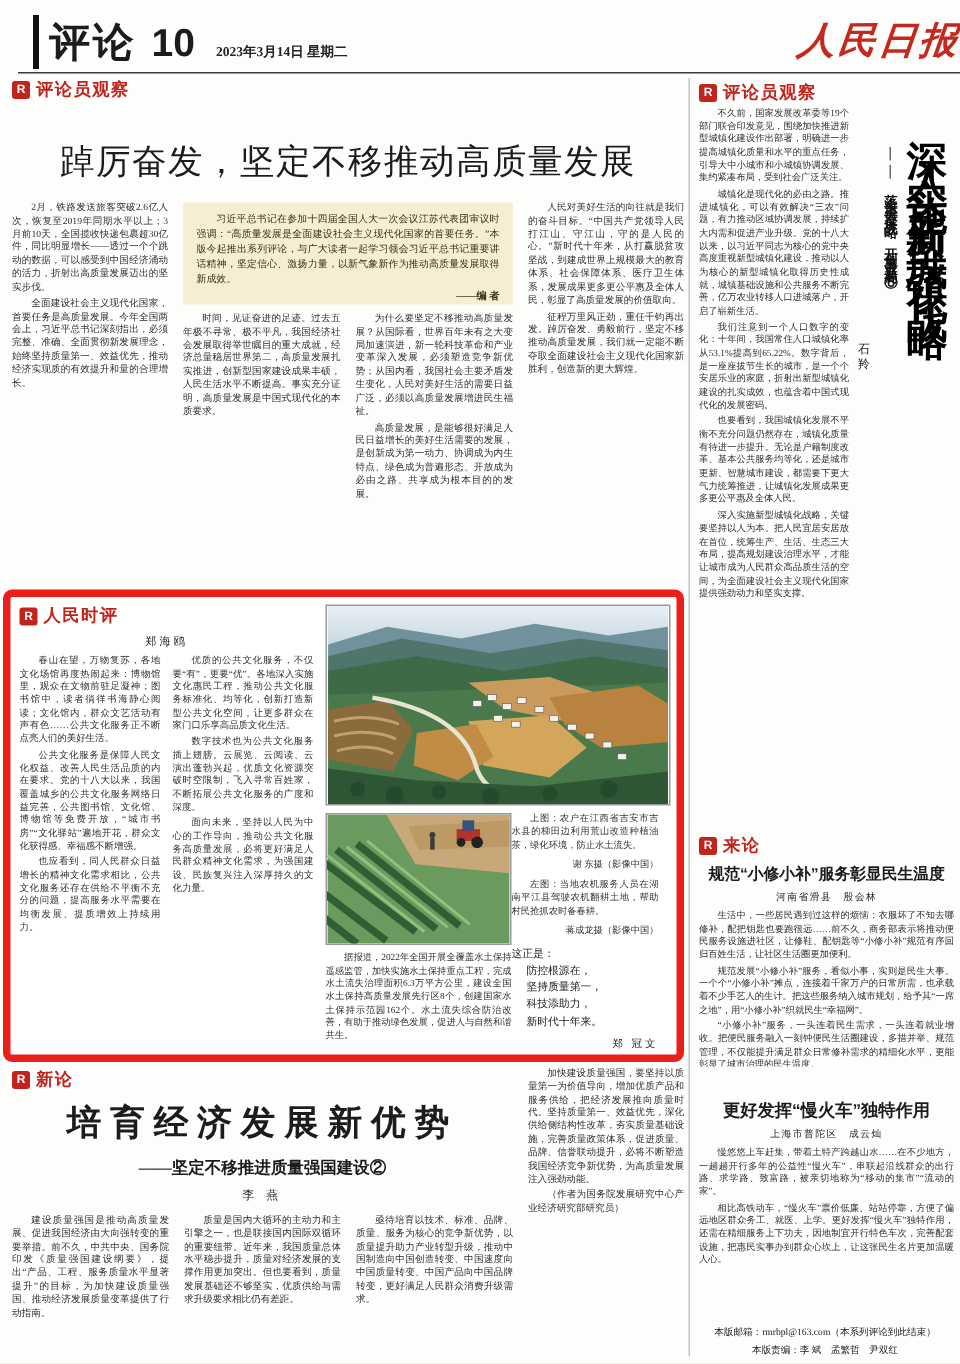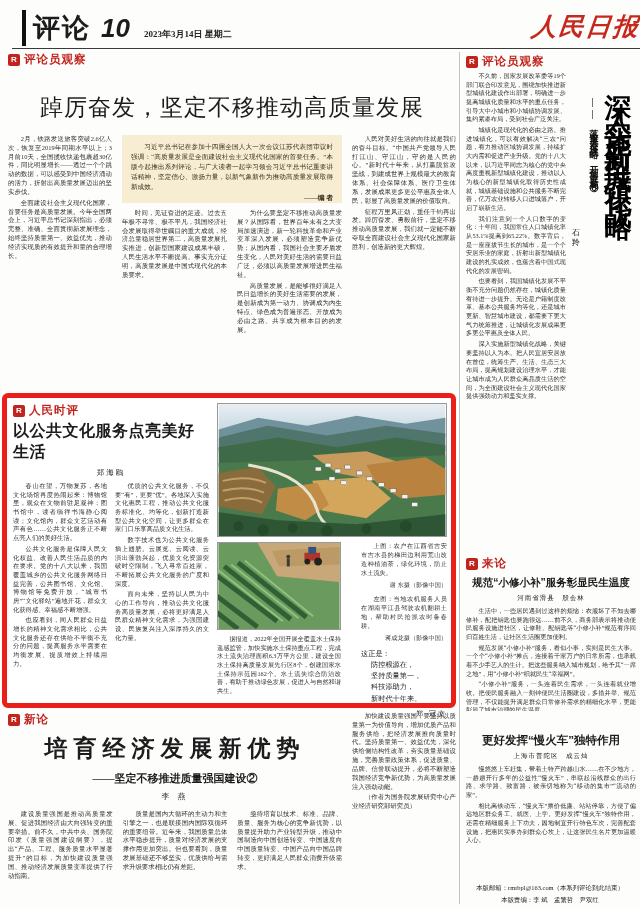--- a/index.html
+++ b/index.html
@@ -3,21 +3,21 @@
 <meta charset="utf-8">
 <style>
   html,body{margin:0;padding:0;background:#e9e9e6;}
   .page{position:relative;width:640px;height:909px;background:#fdfdfc;margin:0 auto;overflow:hidden;
         font-family:"Liberation Serif","DejaVu Serif",serif;color:#1c1c1c;
         -webkit-text-size-adjust:none;}
   
   .hdr{position:absolute;left:12px;top:6px;width:640px;height:42px;border-bottom:1.5px solid #3a3a3a;}
   .hdr-left{position:absolute;left:10px;top:4px;display:flex;align-items:baseline;border-left:4px solid #111;padding-left:7px;height:36px;}
   .sec-title{font-family:"Liberation Sans",sans-serif;font-weight:bold;font-size:27px;letter-spacing:2px;}
-  .sec-num{font-family:"Liberation Sans",sans-serif;font-weight:bold;font-size:26px;margin-left:10px;font-style:italic;}
+  .sec-num{font-family:"Liberation Sans",sans-serif;font-weight:bold;font-size:26px;margin-left:10px;}
   .sec-date{font-size:9px;color:#222;margin-left:14px;font-weight:bold;}
   .masthead{position:absolute;right:12px;top:4px;font-size:25px;font-weight:bold;font-style:italic;
             color:#c5281c;letter-spacing:2px;transform:skewX(-6deg);font-family:"Liberation Serif",serif;}
   
   .vdiv{position:absolute;left:459px;top:52px;width:1px;height:852px;background:#c2c2c0;}
   
   .kicker{display:flex;align-items:center;gap:4px;}
   .kicker .logo{width:12px;height:12px;background:#c0241d;color:#fff;font-family:"Liberation Sans",sans-serif;
                 font-size:8px;font-weight:bold;display:flex;align-items:center;justify-content:center;border-radius:2px;}
   .kicker .klabel{color:#c0241d;font-weight:bold;font-size:11.5px;letter-spacing:1px;font-family:"Liberation Sans",sans-serif;}
@@ -43,21 +43,21 @@
           border-radius:6px;box-sizing:border-box;padding:5px 6px;background:#fff;}
   .redbox-inner{display:flex;gap:8px;height:100%;}
   .sp-left{width:196px;}
   .sp-left h2{margin:3px 0 0 0;font-family:"Liberation Sans",sans-serif;font-size:16px;font-weight:900;letter-spacing:.5px;}
   .sp-left .byline{text-align:center;font-size:7.5px;margin:5px 0 4px 0;letter-spacing:2px;}
   .sp-cols{display:flex;gap:8px;height:228px;}
   .sp-cols .col{width:94px;height:228px;}
   .sp-cols p{font-size:6.3px;}
   .sp-right{width:230px;position:relative;}
   .photo{display:block;border:1px solid #999;box-sizing:border-box;}
-  .sp-row2{display:flex;gap:20px;margin-top:5px;}
+  .sp-row2{display:flex;gap:0;margin-top:5px;}
   .sp-sub-left{width:124px;}
   .sp-sub-right{width:98px;}
   .caption{font-size:6.2px;line-height:1.45;text-align:justify;color:#333;margin:0 0 3px 0;text-indent:2em;}
   .credit{font-size:6.2px;text-align:right;color:#333;margin:0 0 5px 0;}
   .photo-para{font-size:6.2px;line-height:1.4;text-align:justify;text-indent:2em;color:#2e2e2e;margin-top:5px;}
   .poem{margin-top:6px;font-size:7.2px;line-height:1.55;color:#222;}
   .poem .pl{display:block;padding-left:10px;}
   .poem .pintro{display:block;}
   .poem-author{text-align:right;font-size:7px;margin-top:4px;letter-spacing:2px;}
   
@@ -143,21 +143,20 @@
     </div>
   </section>
 
   <section class="redbox">
     <div class="redbox-inner">
       <div class="sp-left">
         <div class="kicker">
           <span class="logo">R</span>
           <span class="klabel">人民时评</span>
         </div>
-        <h2>以公共文化服务点亮美好生活</h2>
         <div class="byline">郑海鸥</div>
         <div class="sp-cols tinytext">
           <div class="col">
             <p>春山在望，万物复苏，各地文化场馆再度热闹起来：博物馆里，观众在文物前驻足凝神；图书馆中，读者徜徉书海静心阅读；文化馆内，群众文艺活动有声有色……公共文化服务正不断点亮人们的美好生活。</p>
             <p>公共文化服务是保障人民文化权益、改善人民生活品质的内在要求。党的十八大以来，我国覆盖城乡的公共文化服务网络日益完善，公共图书馆、文化馆、博物馆等免费开放，“城市书房”“文化驿站”遍地开花，群众文化获得感、幸福感不断增强。</p>
             <p>也应看到，同人民群众日益增长的精神文化需求相比，公共文化服务还存在供给不平衡不充分的问题，提高服务水平需要在均衡发展、提质增效上持续用力。</p>
           </div>
           <div class="col">
             <p>优质的公共文化服务，不仅要“有”，更要“优”。各地深入实施文化惠民工程，推动公共文化服务标准化、均等化，创新打造新型公共文化空间，让更多群众在家门口乐享高品质文化生活。</p>
             <p>数字技术也为公共文化服务插上翅膀。云展览、云阅读、云演出蓬勃兴起，优质文化资源突破时空限制，飞入寻常百姓家，不断拓展公共文化服务的广度和深度。</p>

